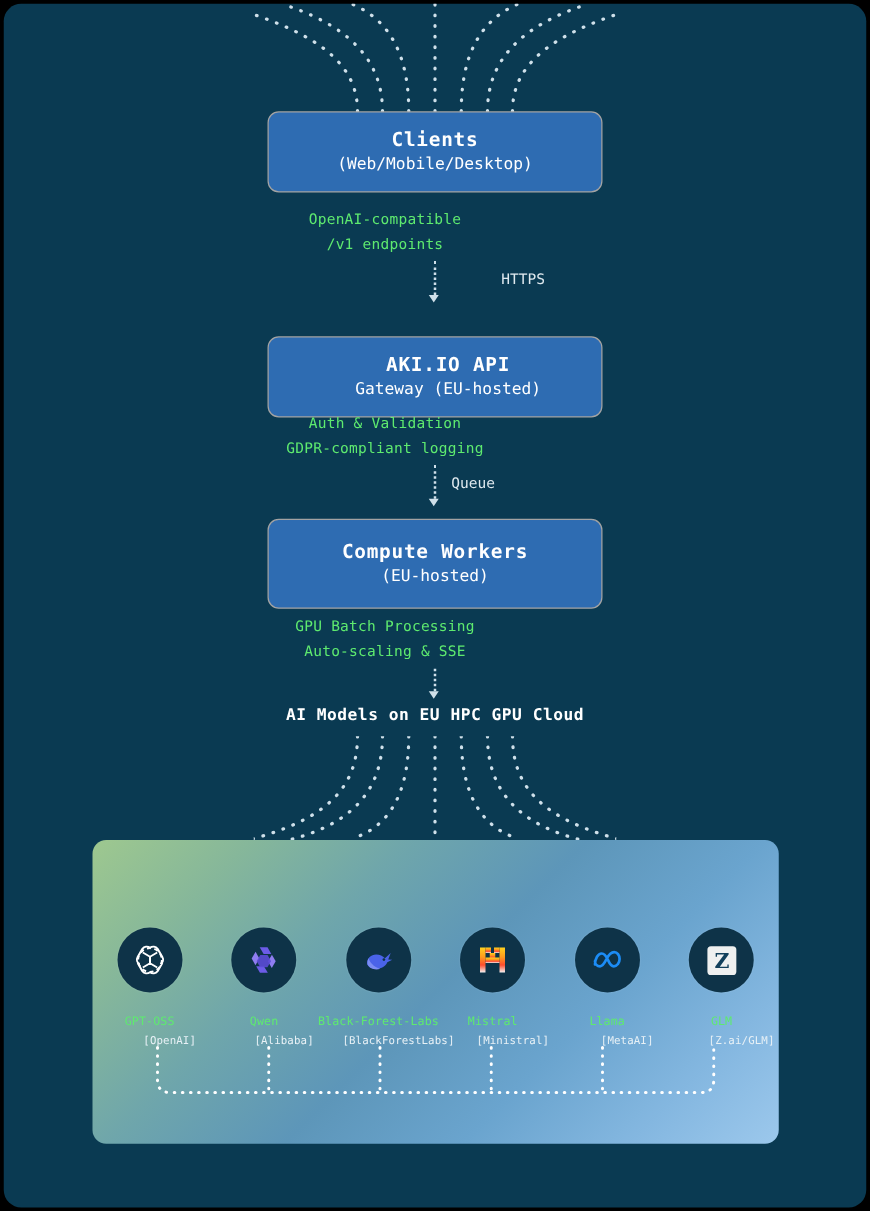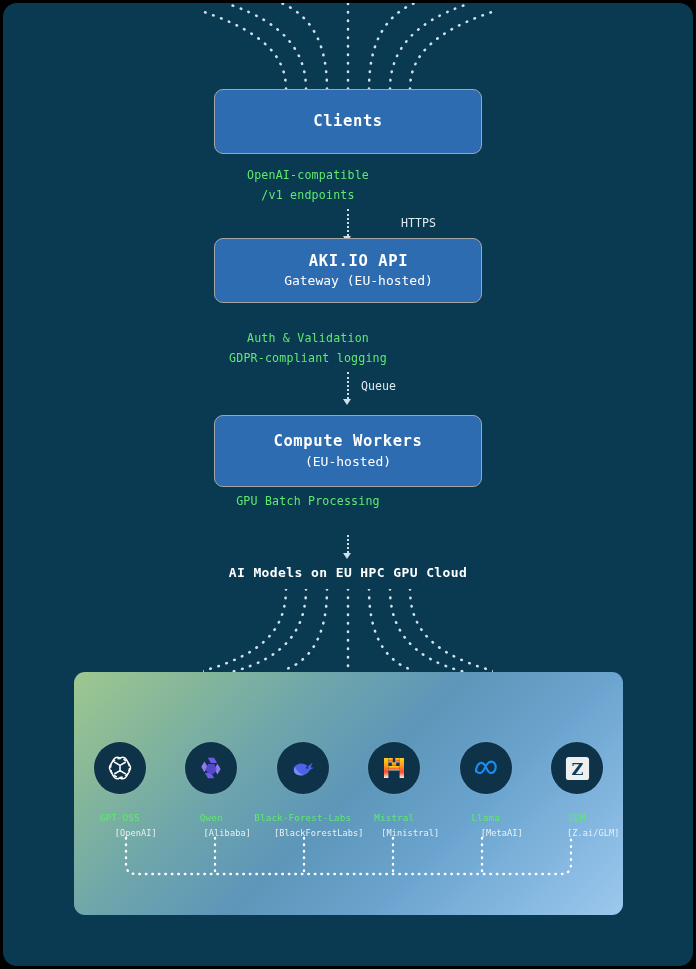--- a/index.html
+++ b/index.html
@@ -21,21 +21,21 @@
     border:1px solid #a3a3a3;
     border-radius:9px;
     box-sizing:border-box;
     display:flex;flex-direction:column;align-items:center;justify-content:center;
     color:#ffffff;
   }
   .node .t1{font-size:15.5px;font-weight:bold;letter-spacing:.6px;line-height:1.45;}
   .node .t2{font-size:13px;line-height:1.45;}
 
   #node-clients{top:86px;height:65px;}
-  #node-api{top:235px;height:65px;padding-left:21px;}
+  #node-api{top:266px;height:65px;padding-left:21px;}
   #node-workers{top:412px;height:72px;}
 
   
   .edge{position:absolute;left:4px;width:602px;text-align:center;}
   .edge .g{color:#5eea6f;font-size:11.6px;line-height:19.5px;letter-spacing:.2px;}
 
   .vdots{
     position:absolute;width:0;
     border-left:2px dotted #cfe0ea;
   }
@@ -99,20 +99,21 @@
         <path d="M166 90 C166 50 178 18 212 4"></path>
         <path d="M103 90 C103 52 80 24 28 6"></path>
         <path d="M187 90 C187 52 210 24 262 6"></path>
         <path d="M83 90 C83 54 55 30 -8 10"></path>
         <path d="M207 90 C207 54 235 30 298 10"></path>
       </g>
     </svg>
 
     <div class="node" id="node-clients">
       <div class="t1">Clients</div>
+      <div class="t2">(Web/Mobile/Desktop)</div>
     </div>
 
     <div class="edge" style="top:163px;">
       <div class="g">OpenAI-compatible</div>
       <div class="g">/v1 endpoints</div>
     </div>
     <div class="vdots" style="left:344px;top:206px;height:27px;"></div>
     <div class="varrow" style="left:340px;top:233px;"></div>
     <div class="sidelbl" style="left:358px;top:213px;padding-left:40px;">HTTPS</div>
 
@@ -129,20 +130,21 @@
     <div class="varrow" style="left:340px;top:396px;"></div>
     <div class="sidelbl" style="left:358px;top:376px;">Queue</div>
 
     <div class="node" id="node-workers">
       <div class="t1">Compute Workers</div>
       <div class="t2">(EU-hosted)</div>
     </div>
 
     <div class="edge" style="top:489px;">
       <div class="g">GPU Batch Processing</div>
+      <div class="g">Auto-scaling &amp; SSE</div>
     </div>
     <div class="vdots" style="left:344px;top:532px;height:18px;"></div>
     <div class="varrow" style="left:340px;top:550px;"></div>
 
     <div class="plainlbl" style="top:562px;">AI Models on EU HPC GPU Cloud</div>
 
     <svg class="fan" style="left:200px;top:586px;" width="290" height="85" viewBox="0 0 290 85">
       <g stroke="#cfe0ea" stroke-width="2.6" stroke-linecap="round" stroke-dasharray="0.5 8" fill="none">
         <path d="M145 0 L145 85"></path>
         <path d="M124 0 C124 40 112 72 78 82"></path>

